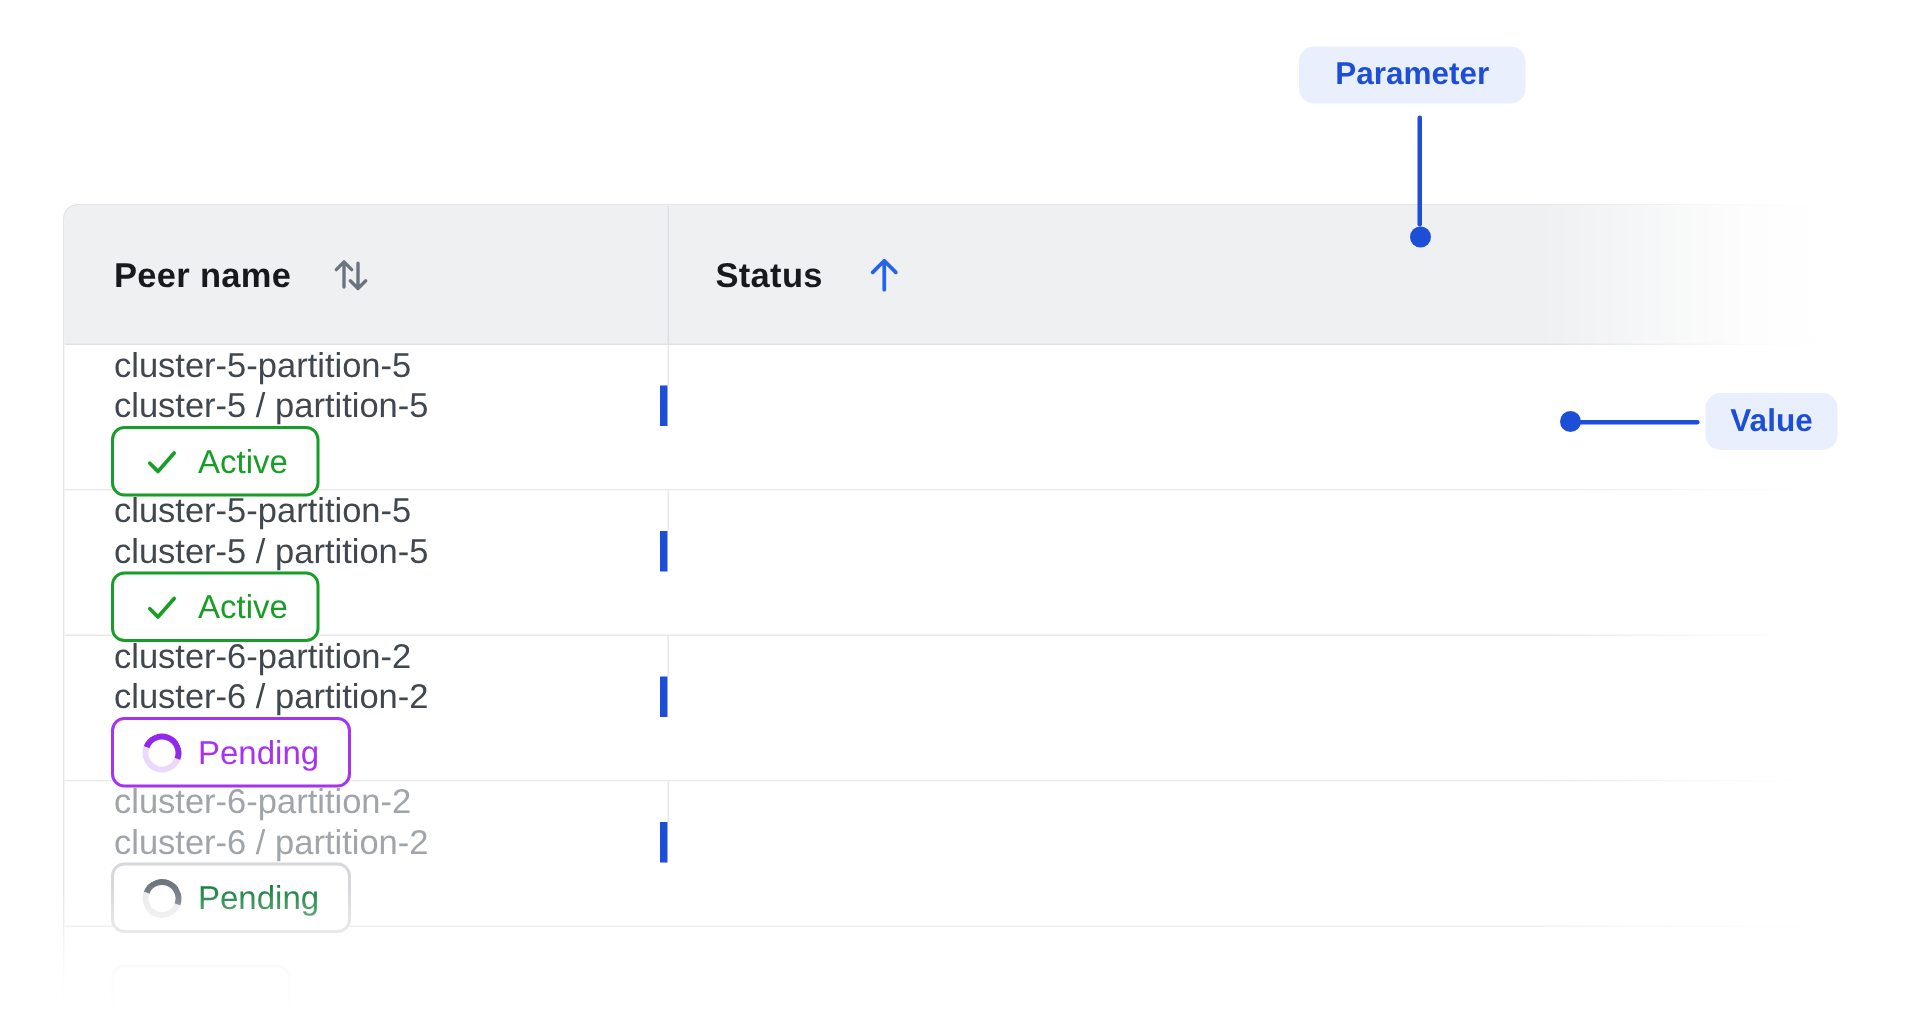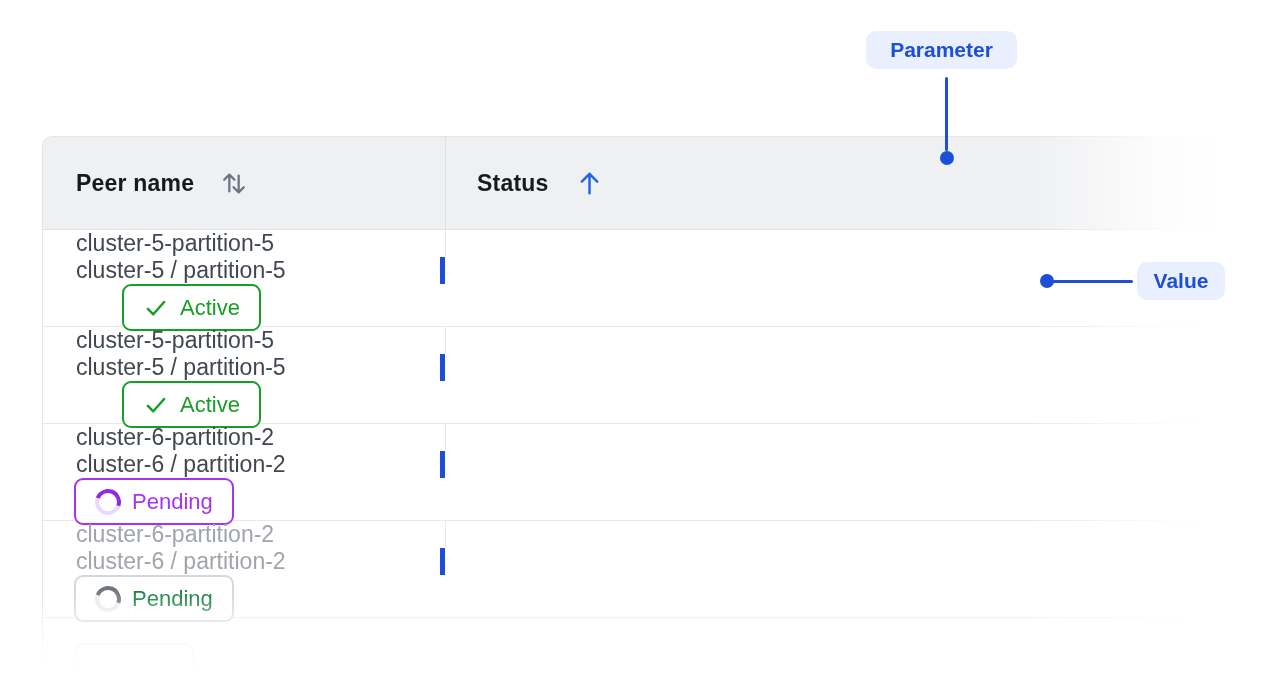--- a/index.html
+++ b/index.html
@@ -31,21 +31,21 @@
   .tr.muted .td{color:#a0a5ab;}
   .sort-icon{margin-left:26px;flex:0 0 auto;}
   .asc-icon{margin-left:27px;flex:0 0 auto;}
 
   
   .badge{
     display:inline-flex;align-items:center;justify-content:center;gap:11px;
     height:47px;padding:0 19px;border-radius:9px;box-sizing:border-box;
     font-size:22px;font-weight:500;background:#fff;
   }
-  .badge-active{border:2px solid var(--green,#179e27);color:var(--green,#179e27);margin-left:48px;}
+  .badge-active{border:2px solid var(--green,#179e27);color:var(--green,#179e27);}
   .badge-starting{border:2px solid var(--purple,#a733f2);color:var(--purple,#a733f2);}
   .badge-pending{border:2px solid #d5d7da;color:#15803d;}
   .badge-ghost{border:2px solid #e2e4e7;width:120px;height:46px;padding:0;}
   .spinner{
     width:26px;height:26px;border-radius:50%;box-sizing:border-box;
     border:4px solid #e9eaec;border-top-color:#6f7680;border-right-color:#6f7680;
     transform:rotate(-25deg);flex:0 0 auto;
   }
   .badge-starting .spinner{
     border-color:#ead9fb;border-top-color:#9229e8;border-right-color:#9229e8;

